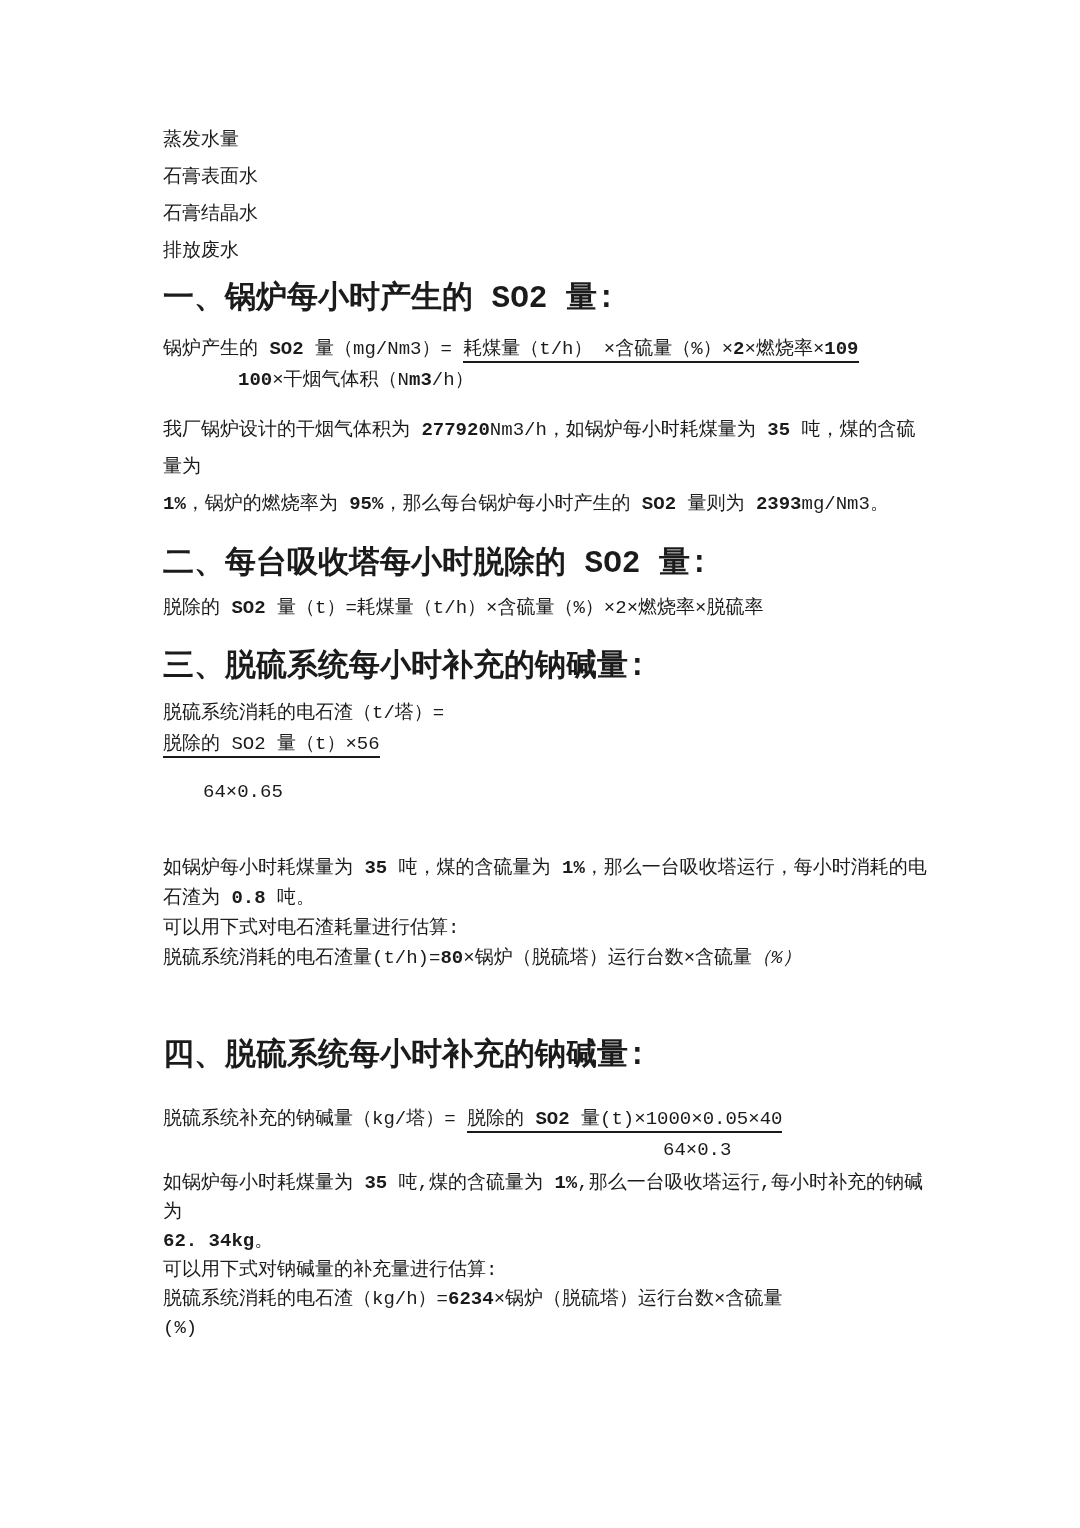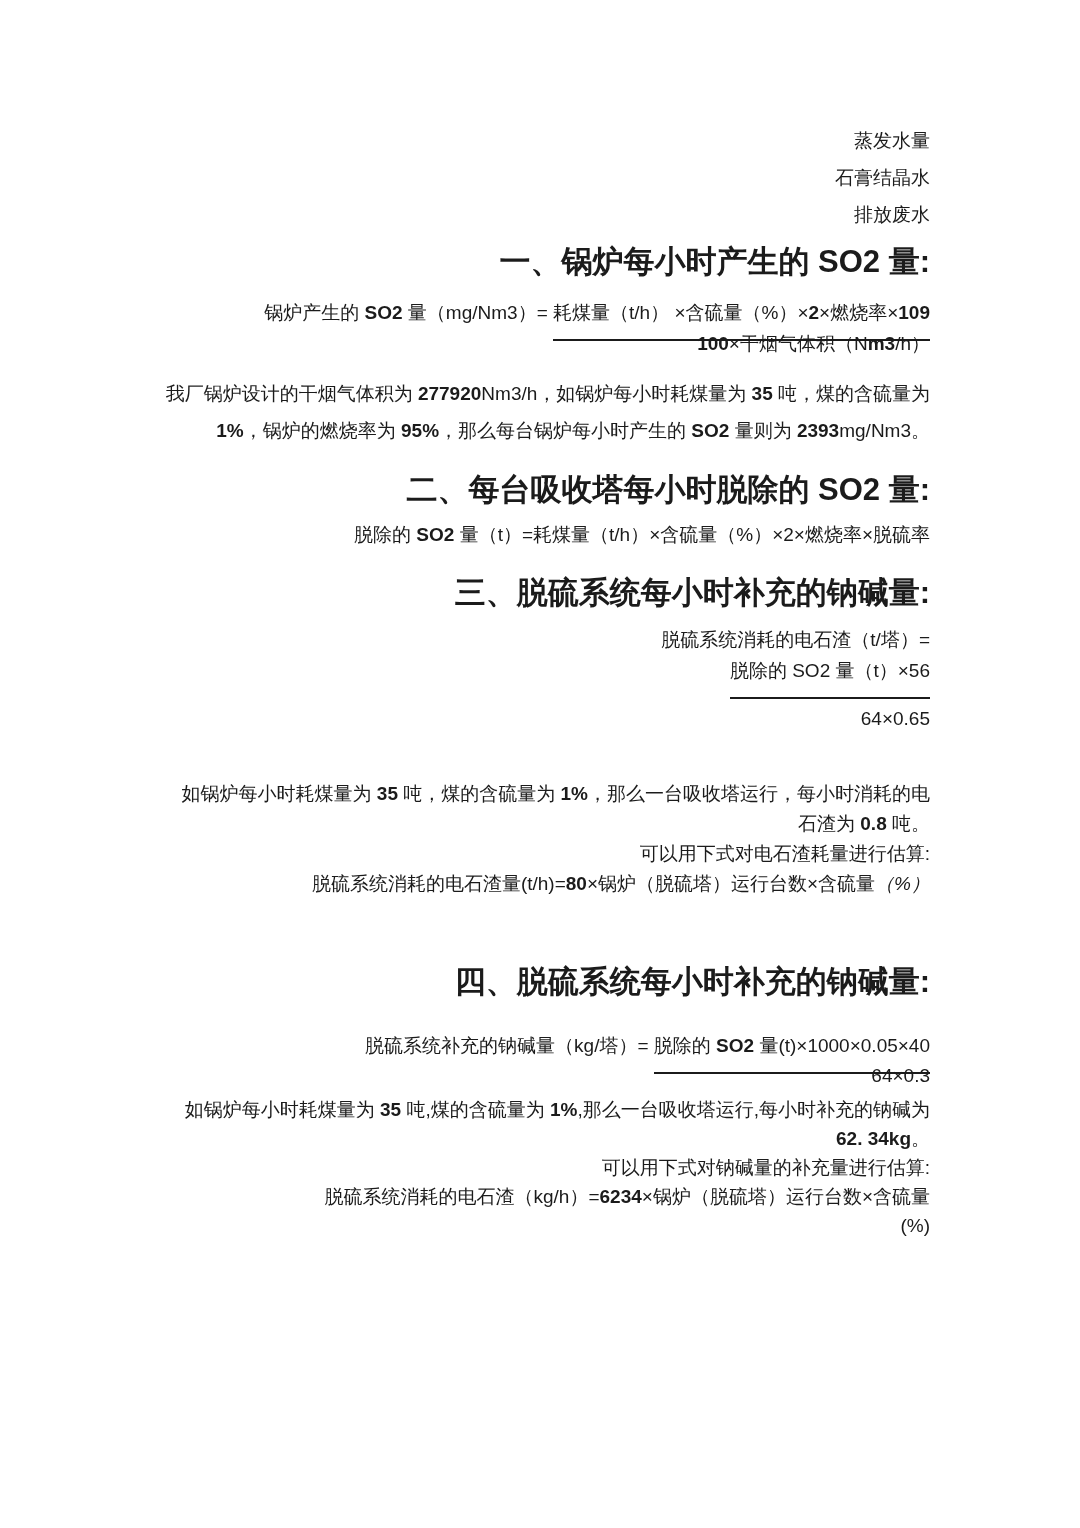--- a/index.html
+++ b/index.html
@@ -2,23 +2,22 @@
 <html><head>
 <meta charset="utf-8">
 <style>
   html,body{margin:0;padding:0;background:#ffffff;}
   .page{
     position:relative;
     width:1080px;
     height:1528px;
     background:#ffffff;
     color:#1b1b1b;
-    font-family:Liberation Sans, sans-serif;
+    font-family:Liberation Mono, monospace;
     overflow:hidden;
-    text-align:right;
   }
   .content{
     position:absolute;
     top:0;left:0;
     box-sizing:border-box;
     width:1080px;
     padding:122px 150px 0 163px;
     font-size:19px;
   }
   .line, .para, .intro-item{white-space:pre-wrap;}
@@ -40,33 +39,34 @@
   .f4{margin-top:27px;}
   .den1{padding-left:75px;line-height:31px;}
   .den3{padding-left:40px;line-height:31px;margin-top:17px;}
   .den4{padding-left:500px;line-height:30px;}
   .p1{margin-top:16px;line-height:37px;}
   .p2{margin-top:22px;line-height:37px;}
   .p3{margin-top:45px;line-height:30px;}
   .p4{margin-top:4px;line-height:29px;}
   .u-num{
     border-bottom:2px solid #1b1b1b;
-    padding-bottom:16px;
+    padding-bottom:1px;
   }
   .b{font-weight:bold;}
   .i{font-style:italic;}
 </style>
 </head>
 <body>
 
 <div class="page">
   <div class="content">
 
     <div class="intro-list">
       <div class="intro-item">蒸发水量</div>
+      <div class="intro-item">石膏表面水</div>
       <div class="intro-item">石膏结晶水</div>
       <div class="intro-item">排放废水</div>
     </div>
 
     <div class="section">
       <div class="heading h1x">一、锅炉每小时产生的 SO2 量:</div>
       <div class="fline f1">
         <span><span>锅炉产生的 </span><span class="b">SO2</span><span> 量（mg/Nm3）= </span></span><span class="u-num"><span>耗煤量（t/h）  ×含硫量（%）×</span><span class="b">2</span><span>×燃烧率×</span><span class="b">109</span></span>
       </div>
       <div class="den1"><span class="b">100</span><span>×干烟气体积（N</span><span class="b">m3</span><span>/h）</span></div>

